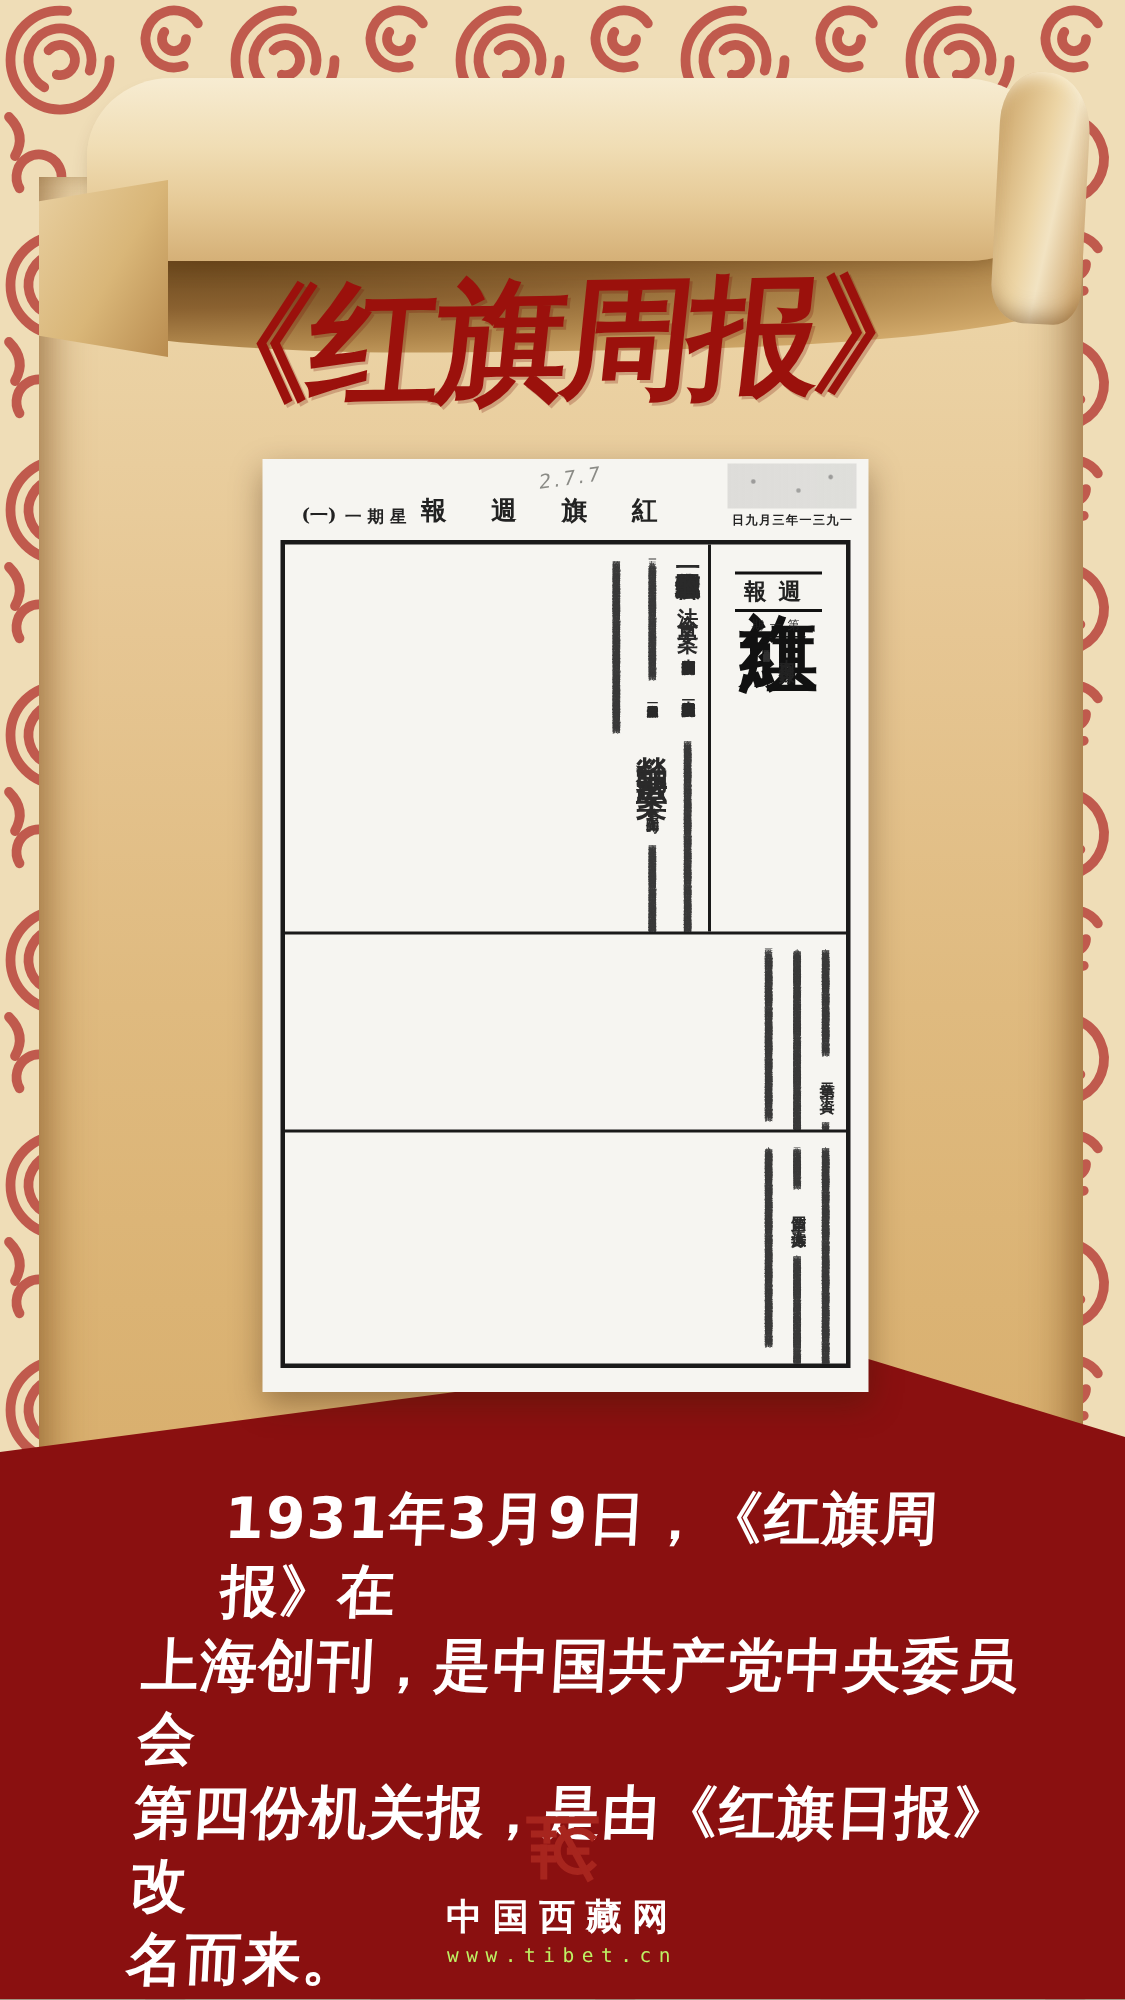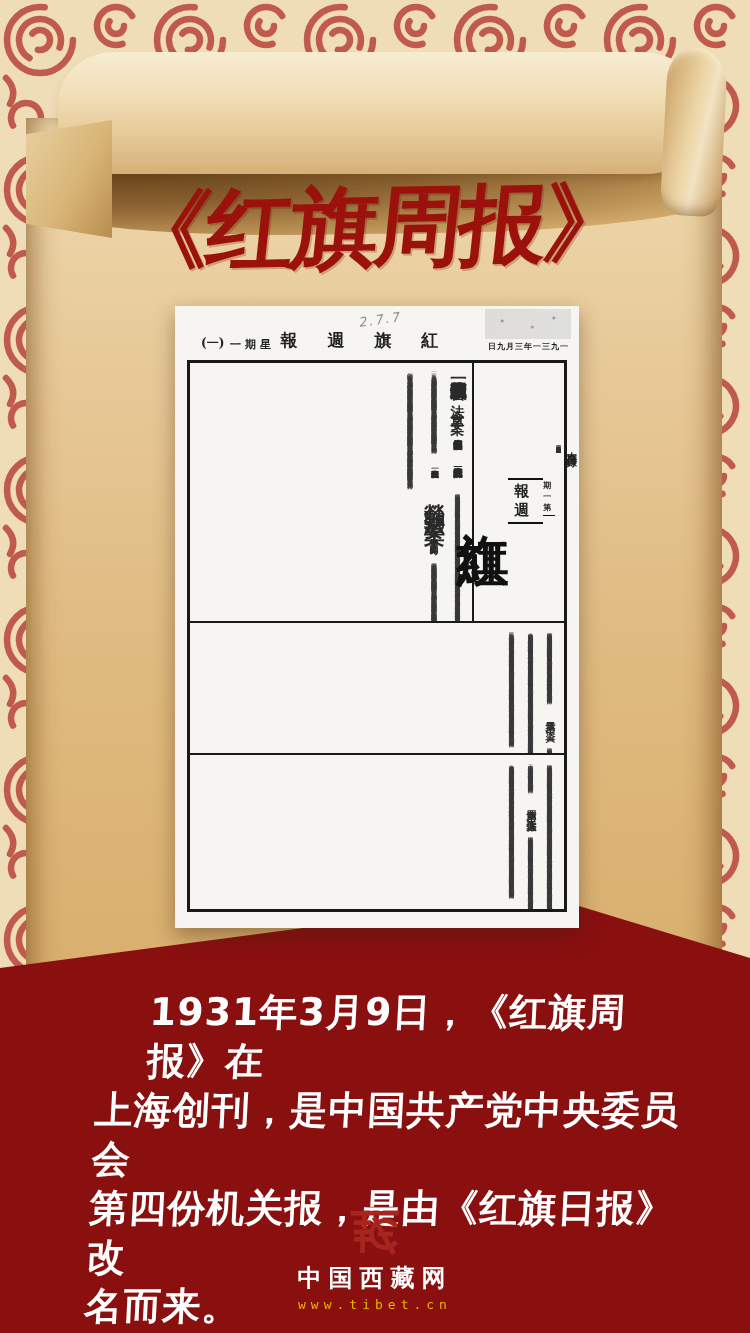--- a/index.html
+++ b/index.html
@@ -83,48 +83,48 @@
     font-family:"DejaVu Serif",serif;color:#2a2a2a;}
   .zoneA{grid-column:1;grid-row:1;padding:6px 4px;box-sizing:border-box;}
   .np-headline{font-size:16.5px;font-weight:900;line-height:1.12;margin-left:4px;}
   .np-headline2{font-size:14px;font-weight:900;letter-spacing:5px;margin:6px 4px 0 6px;}
   .np-slogan{font-size:9px;font-weight:700;line-height:1.2;margin-left:2px;}
   .np-filler{font-size:5.6px;line-height:1.12;letter-spacing:.4px;color:#3a3a3a;}
   .np-sec-intro{font-size:7.5px;font-weight:700;margin-left:2px;}
   .np-sec-title{font-size:21px;font-weight:900;letter-spacing:5px;margin:4px 2px 0 4px;}
   .np-chap{font-size:8.5px;font-weight:700;margin-left:4px;}
   .mastcol{grid-column:2;grid-row:1;border-left:2.5px solid #1a1a1a;
-    display:flex;flex-direction:row;align-items:center;padding-top:8px;box-sizing:border-box;
-    font-family:"DejaVu Serif",serif;justify-content:center;}
+    display:flex;flex-direction:column;align-items:center;padding-top:8px;box-sizing:border-box;
+    font-family:"DejaVu Serif",serif;}
   .mast-title{writing-mode:vertical-rl;text-orientation:upright;
     font-size:52px;font-weight:900;line-height:.95;letter-spacing:-6px;color:#111;}
   .mast-sub{margin-top:10px;border-top:2px solid #111;border-bottom:2px solid #111;
     padding:2px 6px;font-size:15px;font-weight:900;letter-spacing:8px;}
-  .mast-issue{margin-top:3px;font-size:8px;font-weight:700;letter-spacing:4px;border-bottom:1.5px solid #111;padding-bottom:2px;}
+  .mast-issue{margin-top:3px;font-size:8px;font-weight:400;letter-spacing:4px;border-bottom:1.5px solid #111;padding-bottom:2px;}
   .mast-toc{margin-top:6px;display:flex;flex-direction:row-reverse;align-items:flex-start;}
   .toc-title{writing-mode:vertical-rl;text-orientation:upright;font-size:10.5px;font-weight:900;letter-spacing:2px;}
   .toc-list{writing-mode:vertical-rl;text-orientation:upright;font-size:5.2px;line-height:1.15;
     height:112px;overflow:hidden;margin-right:4px;color:#333;}
   .band2{grid-column:1 / -1;grid-row:2;border-top:2.5px solid #1a1a1a;padding:5px 4px;box-sizing:border-box;}
   .band3{grid-column:1 / -1;grid-row:3;border-top:2.5px solid #1a1a1a;padding:5px 4px;box-sizing:border-box;}
   .np-chap-mid{font-size:10px;font-weight:900;margin:0 5px;}
   
   .red-banner{
     position:absolute;left:0;top:890px;width:750px;height:443px;z-index:4;
     background:#8a1010;
     clip-path:polygon(0 78px,546px 6px,750px 68px,750px 443px,0 443px);
   }
   .caption{position:absolute;left:92px;top:98px;width:586px;
     color:#fff;font-weight:700;font-size:38px;line-height:49px;
     transform:skewX(-3deg);letter-spacing:1px;}
   .caption .line1{padding-left:50px;}
   .brand{position:absolute;left:0;top:316px;width:750px;text-align:center;}
   .brand-logo{display:block;margin:0 auto;}
   .brand-name{color:#fff;font-size:24px;font-weight:700;letter-spacing:7px;margin-top:4px;}
-  .brand-url{color:#eab308;font-size:13px;letter-spacing:5px;margin-top:3px;font-family:"DejaVu Sans Mono",monospace;}
+  .brand-url{color:#bef264;font-size:13px;letter-spacing:5px;margin-top:3px;font-family:"DejaVu Sans Mono",monospace;}
 </style>
 </head>
 <body>
 
 <div class="poster">
 
   <svg class="bg-pattern" width="750" height="1333" xmlns="http://www.w3.org/2000/svg">
     <defs>
       <pattern id="swirl" width="150" height="150" patternUnits="userSpaceOnUse">
         <rect width="150" height="150" fill="#efddb7"></rect>

